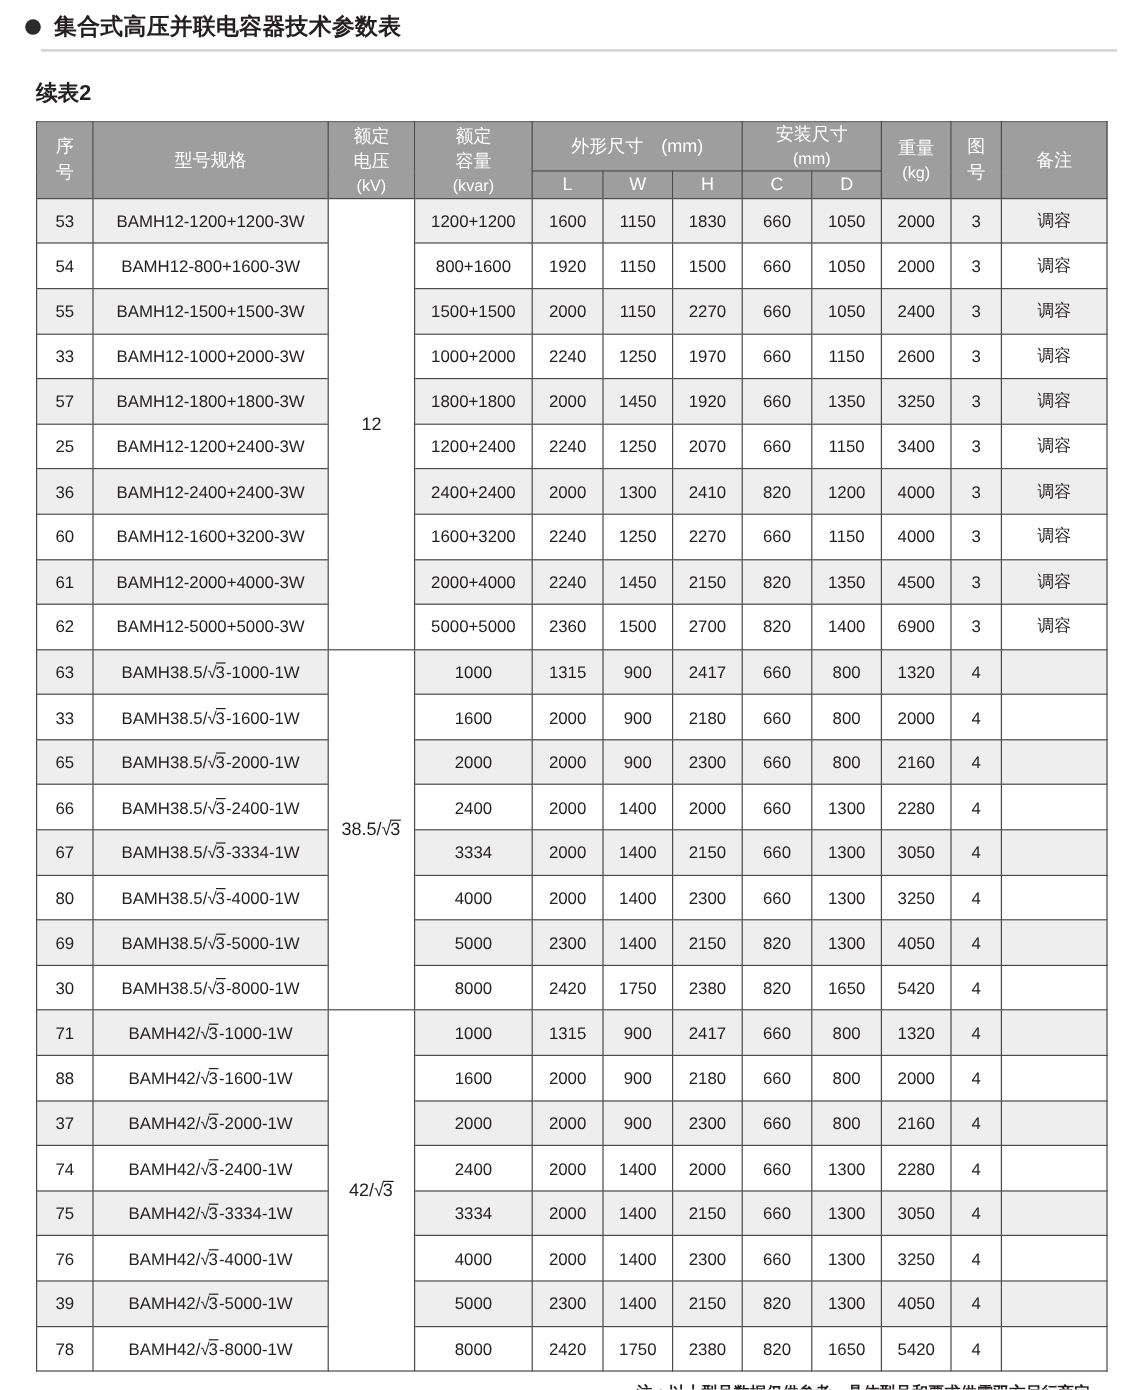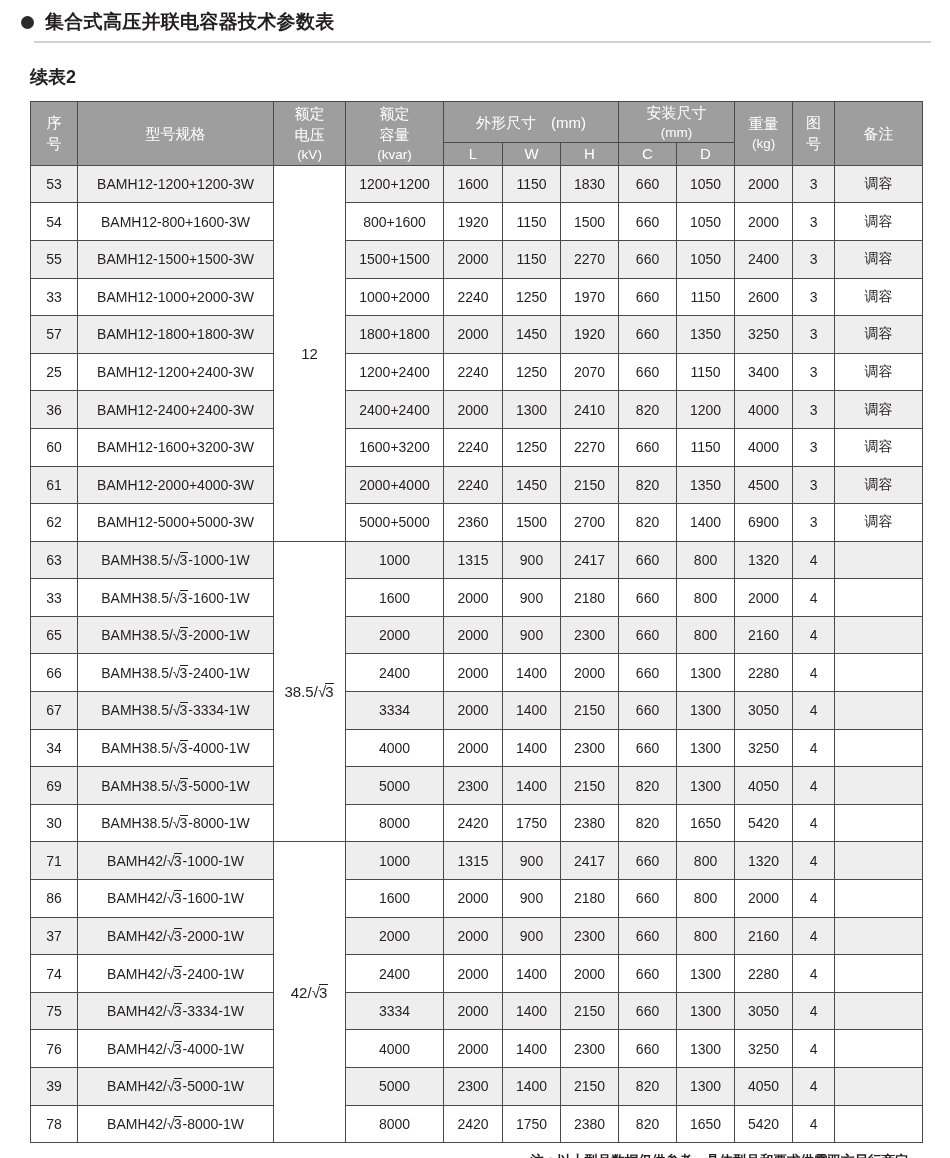--- a/index.html
+++ b/index.html
@@ -392,21 +392,21 @@
           <td class="num">2000</td>
           <td class="num">1400</td>
           <td class="num">2150</td>
           <td class="num">660</td>
           <td class="num">1300</td>
           <td class="num">3050</td>
           <td class="num">4</td>
           <td class="note-cell"></td>
         </tr>
         <tr class="plain">
-          <td class="seq">34</td>
+          <td class="seq">80</td>
           <td class="model"><span>BAMH38.5/<span class="sqrt"><span class="rad">√</span><span class="rnum">3</span></span>-4000-1W</span></td>
           <td class="cap">4000</td>
           <td class="num">2000</td>
           <td class="num">1400</td>
           <td class="num">2300</td>
           <td class="num">660</td>
           <td class="num">1300</td>
           <td class="num">3250</td>
           <td class="num">4</td>
           <td class="note-cell"></td>
@@ -445,21 +445,21 @@
           <td class="num">1315</td>
           <td class="num">900</td>
           <td class="num">2417</td>
           <td class="num">660</td>
           <td class="num">800</td>
           <td class="num">1320</td>
           <td class="num">4</td>
           <td class="note-cell"></td>
         </tr>
         <tr class="plain">
-          <td class="seq">86</td>
+          <td class="seq">88</td>
           <td class="model"><span>BAMH42/<span class="sqrt"><span class="rad">√</span><span class="rnum">3</span></span>-1600-1W</span></td>
           <td class="cap">1600</td>
           <td class="num">2000</td>
           <td class="num">900</td>
           <td class="num">2180</td>
           <td class="num">660</td>
           <td class="num">800</td>
           <td class="num">2000</td>
           <td class="num">4</td>
           <td class="note-cell"></td>

